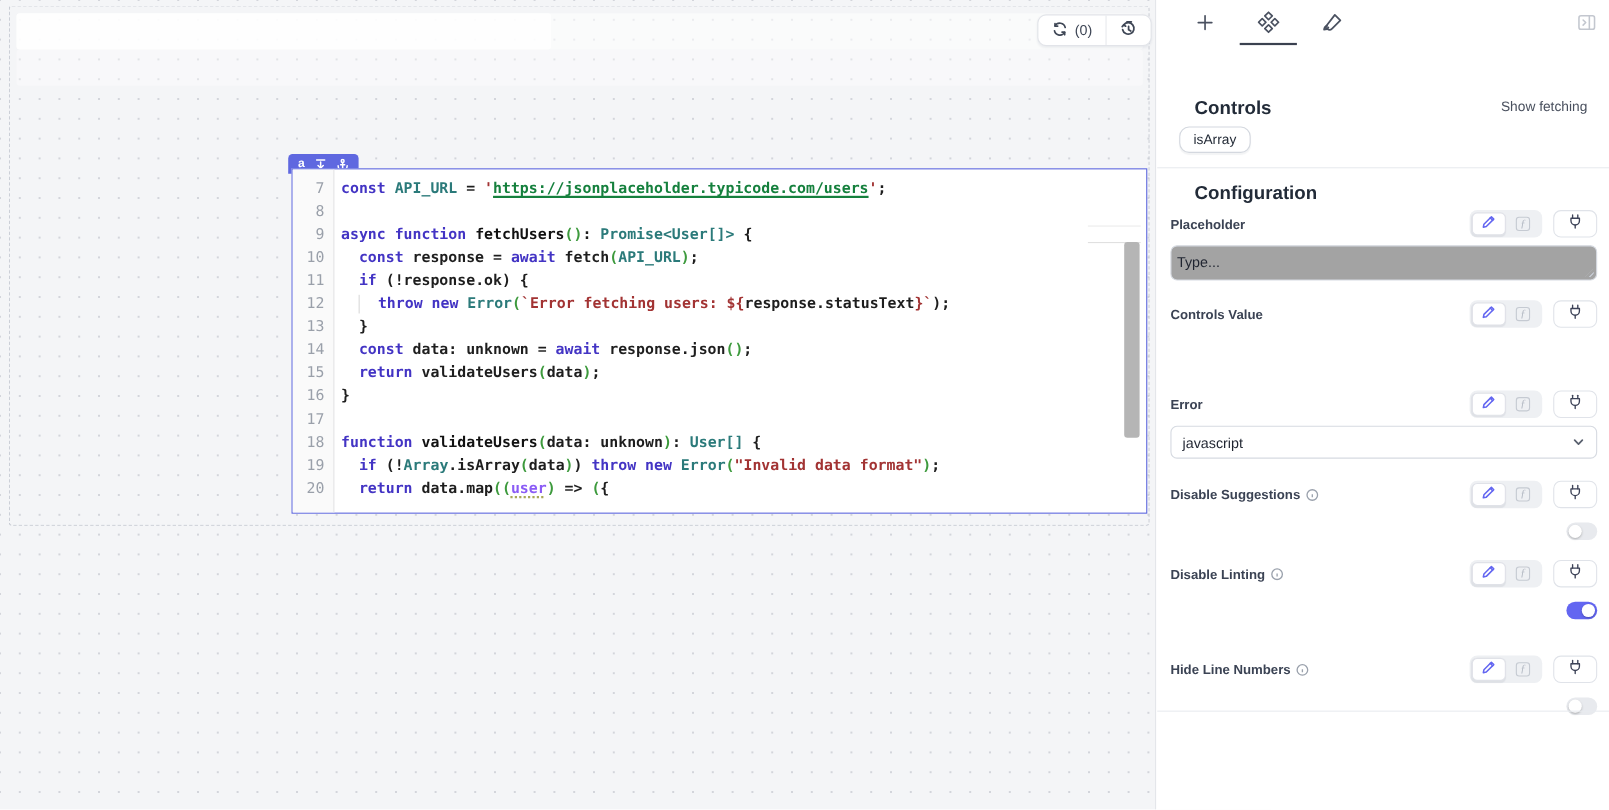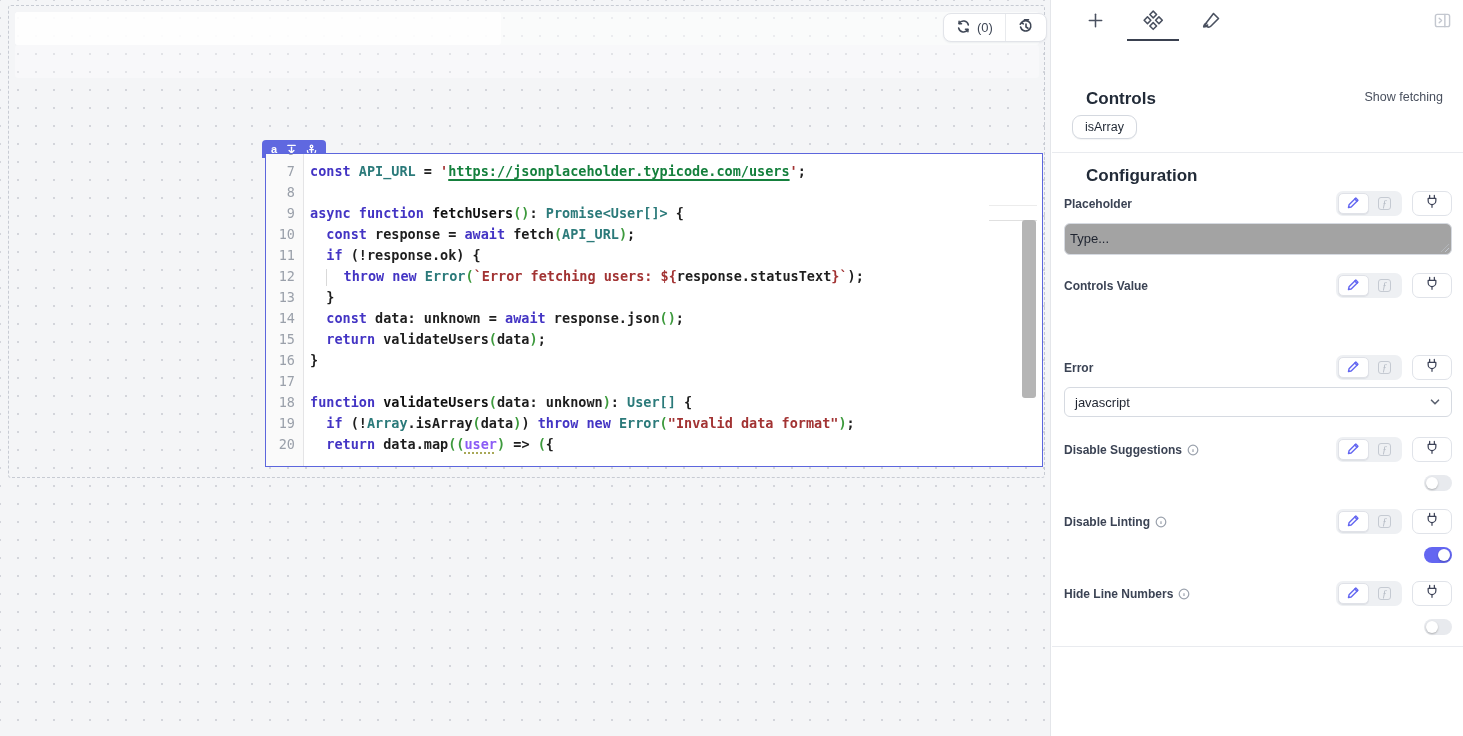--- a/index.html
+++ b/index.html
@@ -381,21 +381,21 @@
                       <path d="M3.6 5h8.8v2.6a4.4 4.4 0 0 1-8.8 0z"></path>
                       <path d="M8 12.2v3"></path>
                     </svg></span>
                 </div>
               </div>
             </div>
             <div class="toggle on" style="top: 38px;">
               <div class="knob"></div>
             </div>
           </div>
-          <div class="field" style="top: 508px;">
+          <div class="field" style="top: 523px;">
             <div class="field-head">
               <div class="field-label">Hide Line Numbers<span class="info-ic">
                   <svg width="12" height="12" viewBox="0 0 13 13">
                     <circle cx="6.5" cy="6.5" r="5.2"></circle>
                     <path d="M6.5 5.8v3"></path>
                     <path d="M6.5 3.8v.1"></path>
                   </svg>
                 </span></div>
               <div class="head-btns">
                 <div class="seg">

